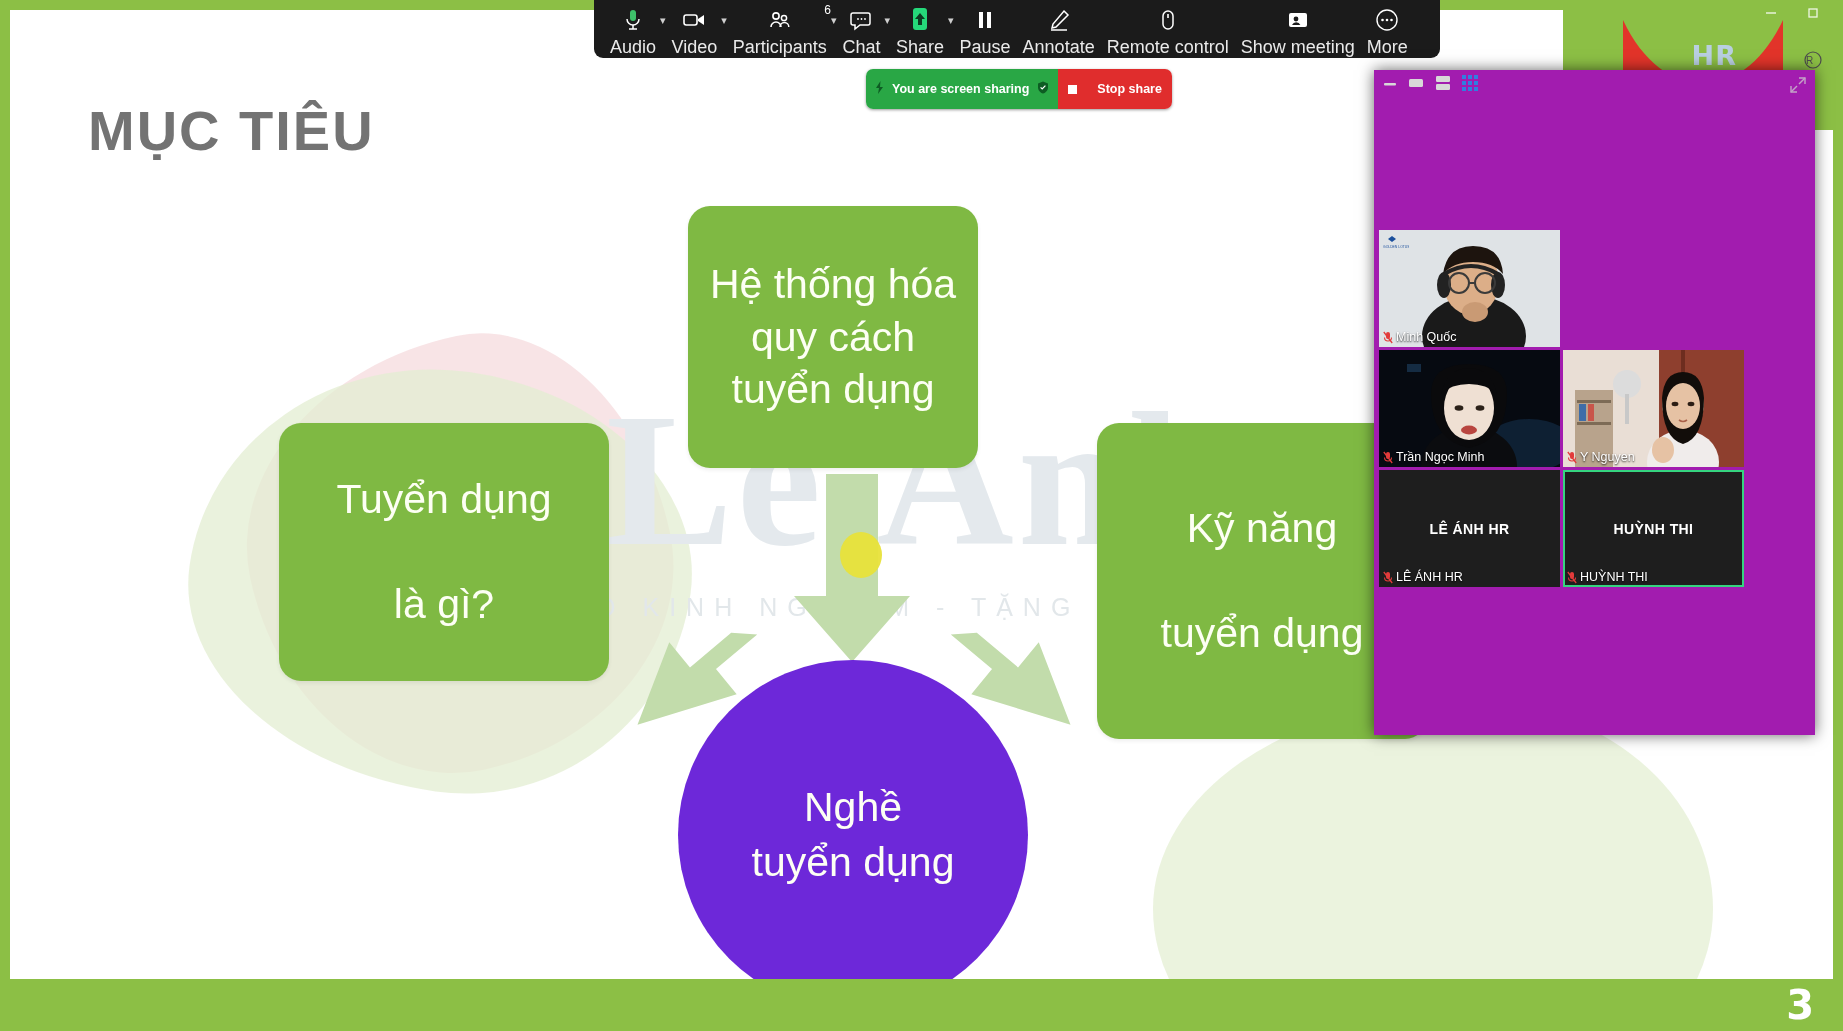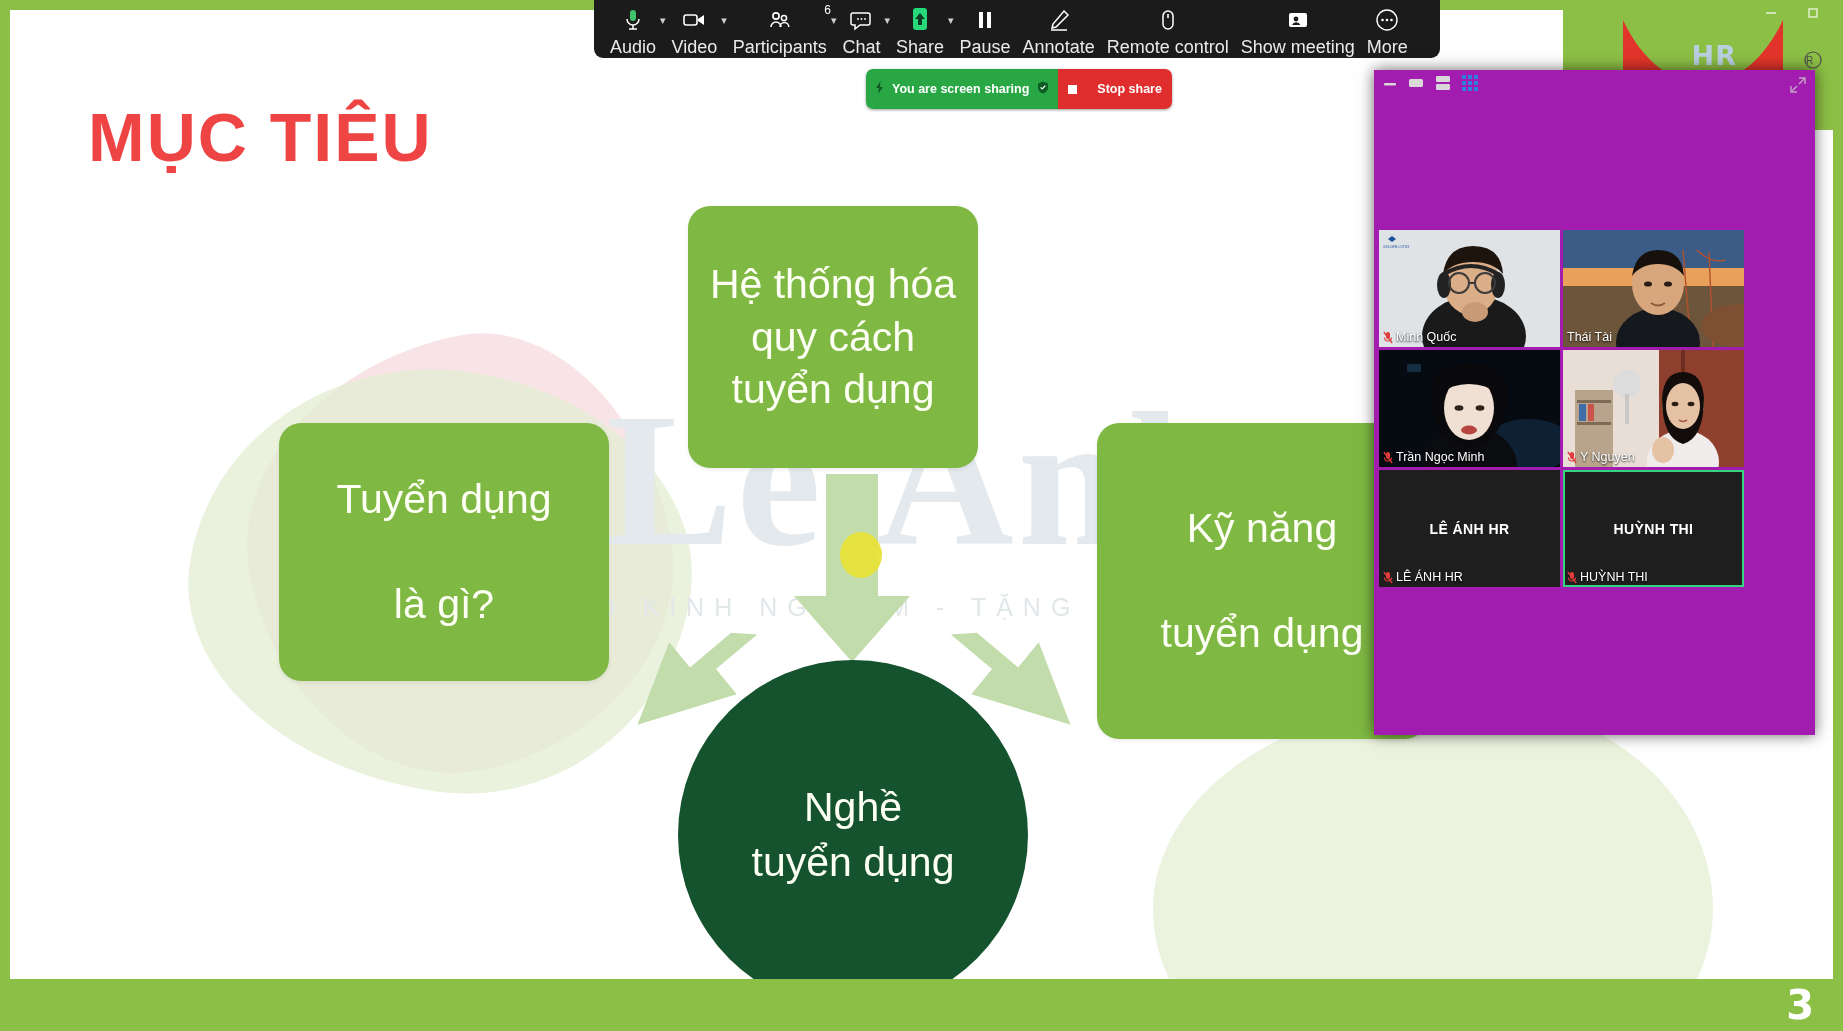--- a/index.html
+++ b/index.html
@@ -103,21 +103,21 @@
     line-height: 1.28;
     font-family: "Liberation Sans", sans-serif;
     box-shadow: 0 2px 4px rgba(0,0,0,.07);
   }
   .gbox-top    { left: 678px; top: 196px;  width: 290px; height: 262px; }
   .gbox-left   { left: 269px; top: 413px;  width: 330px; height: 258px; }
   .gbox-right  { left: 1087px; top: 413px; width: 330px; height: 316px; }
   .gcircle {
     position: absolute;
     left: 668px; top: 650px; width: 350px; height: 350px;
-    background: #14532d;
+    background: #6d28d9;
     border-radius: 50%;
     display: flex; align-items: center; justify-content: center;
     color: #fdfff4; text-align: center;
     font-size: 41px; line-height: 1.35;
     font-family: "Liberation Sans", sans-serif;
   }
 
   
   .arrow { position: absolute; pointer-events: none; }
   .arrow-down  { left: 782px;  top: 464px; width: 120px; height: 190px; }
@@ -284,21 +284,21 @@
           <text x="393" y="54" font-size="10" fill="#4d4d4d" font-family="Liberation Sans, sans-serif">R</text>
         </svg>
         <div class="deco-hr">HR</div>
       </div>
 
       <div class="watermark">
         <div class="wm-main">Lê Ánh</div>
         <div class="wm-sub">TRAO KINH NGHIỆM - TẶNG TƯƠNG LAI</div>
       </div>
 
-      <div style="position:absolute;left:78px;top:88px;font-size:68px;font-weight:bold;color:#ef4444;letter-spacing:2px;font-family:'Liberation Sans',sans-serif;">MỤC TIÊU</div>
+      <div style="position:absolute;left:78px;top:88px;font-size:56px;font-weight:bold;color:#737373;letter-spacing:2px;font-family:'Liberation Sans',sans-serif;">MỤC TIÊU</div>
 
       <div class="arrow arrow-down">
         <svg width="120" height="190" viewBox="0 0 120 190">
           <path d="M34 0 L86 0 L86 122 L118 122 L60 188 L2 122 L34 122 Z" fill="#c2dcab"></path>
         </svg>
       </div>
       <div class="arrow arrow-left">
         <svg width="160" height="150" viewBox="0 0 160 150">
           <path d="M150 4 L114 44 L138 66 L44 110 L64 24 L88 46 L124 6 Z" fill="#c2dcab" transform="rotate(8 80 75)"></path>
         </svg>
@@ -572,40 +572,20 @@
               <svg width="10" height="13" viewBox="0 0 10 13">
                 <rect x="3" y="1" width="4" height="7" rx="2" fill="#e23b3b"></rect>
                 <path d="M1.5 6.5 a3.5 3.5 0 0 0 7 0" fill="none" stroke="#e23b3b" stroke-width="1.1"></path>
                 <path d="M0.8 1 L9.2 12" stroke="#e23b3b" stroke-width="1.3"></path>
               </svg>
             </span>
             <span>Minh Quốc</span>
           </div>
         </div>
 
-        <div class="vp-tile">
-          <div class="ph ph-b">
-            <svg width="181" height="117" viewBox="0 0 181 117">
-              <rect width="181" height="60" fill="#3a5c86"></rect>
-              <rect y="38" width="181" height="24" fill="#e8a05a"></rect>
-              <rect y="56" width="181" height="61" fill="#6d553c"></rect>
-              <path d="M120 20 L128 117 M146 22 L150 117 M134 20 q14 14 28 10" stroke="#b4512f" stroke-width="1.4" fill="none"></path>
-              <ellipse cx="178" cy="96" rx="40" ry="22" fill="#7d4f33"></ellipse>
-              <ellipse cx="95" cy="112" rx="42" ry="34" fill="#15181c"></ellipse>
-              <ellipse cx="95" cy="54" rx="26" ry="31" fill="#d8a67c"></ellipse>
-              <path d="M69 46 q4 -26 26 -26 q24 0 26 26 q-9 -12 -26 -12 q-17 0 -26 12 z" fill="#17110c"></path>
-              <ellipse cx="85" cy="54" rx="4" ry="2.6" fill="#2a1c12"></ellipse>
-              <ellipse cx="105" cy="54" rx="4" ry="2.6" fill="#2a1c12"></ellipse>
-              <path d="M88 73 q7 5 14 0" fill="none" stroke="#8d5a3f" stroke-width="2"></path>
-            </svg>
-          </div>
-          <div class="vp-name">
-            <span>Thái Tài</span>
-          </div>
-        </div>
       </div>
 
       <div class="vp-row">
         <div class="vp-tile">
           <div class="ph ph-c">
             <svg width="181" height="117" viewBox="0 0 181 117">
               <rect width="181" height="117" fill="#060a11"></rect>
               <ellipse cx="150" cy="95" rx="45" ry="26" fill="#10253c" opacity=".8"></ellipse>
               <ellipse cx="90" cy="116" rx="48" ry="40" fill="#0b0c0f"></ellipse>
               <path d="M52 44 q0 -30 38 -30 q38 0 38 30 q0 46 -38 54 q-38 -8 -38 -54 z" fill="#0a0a0c"></path>

